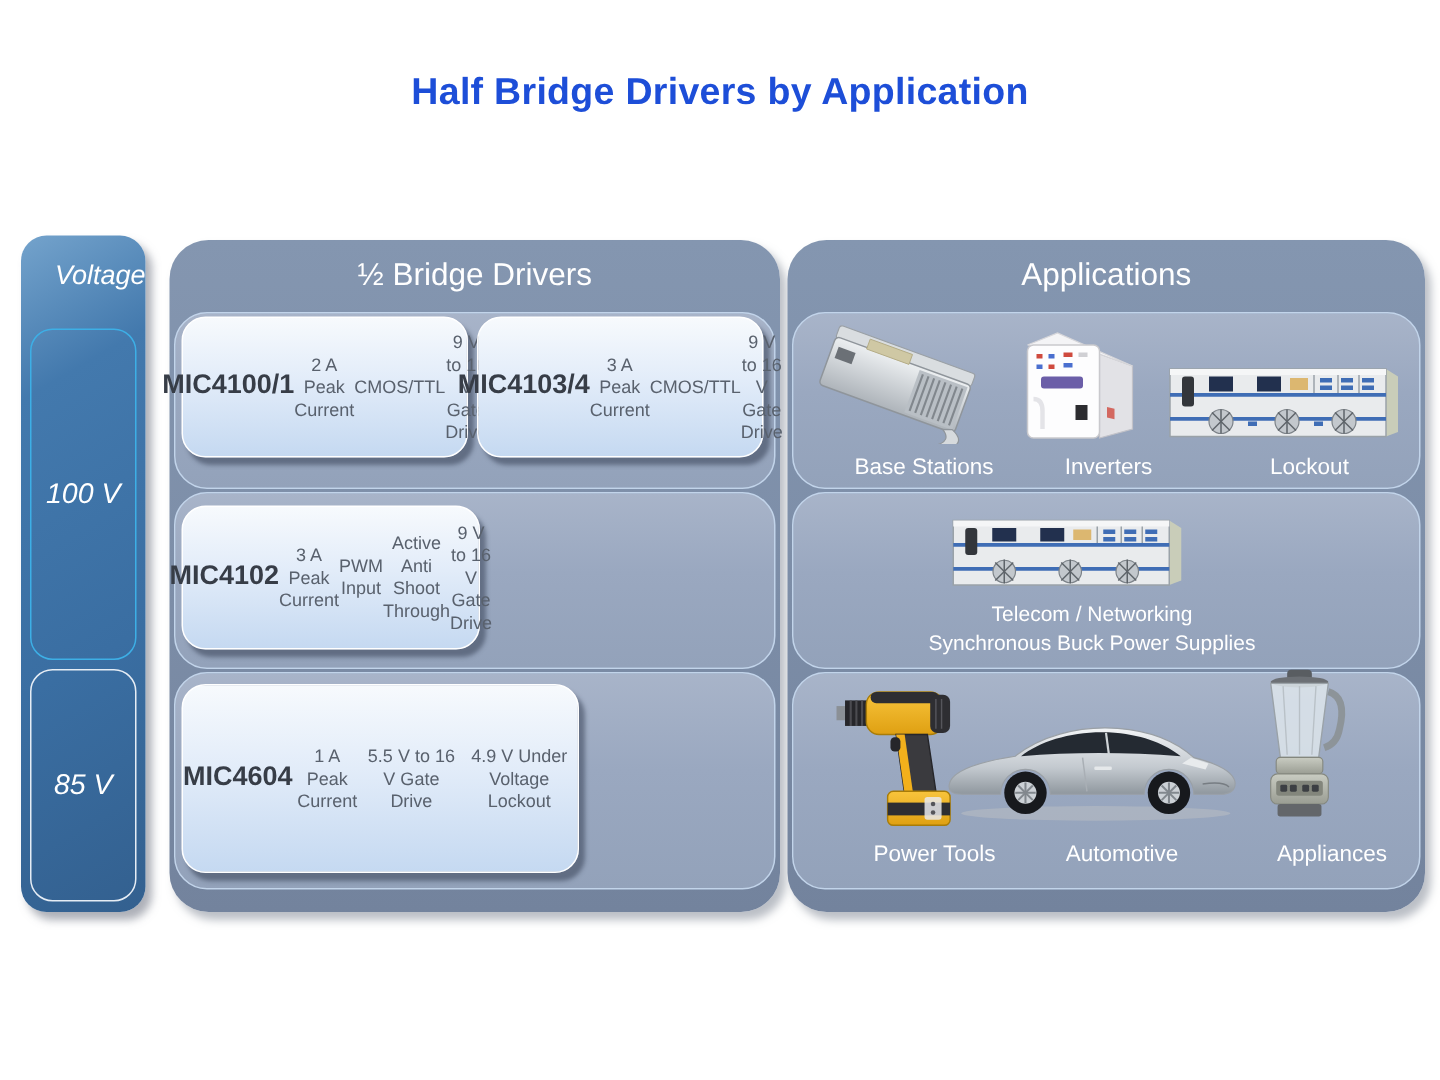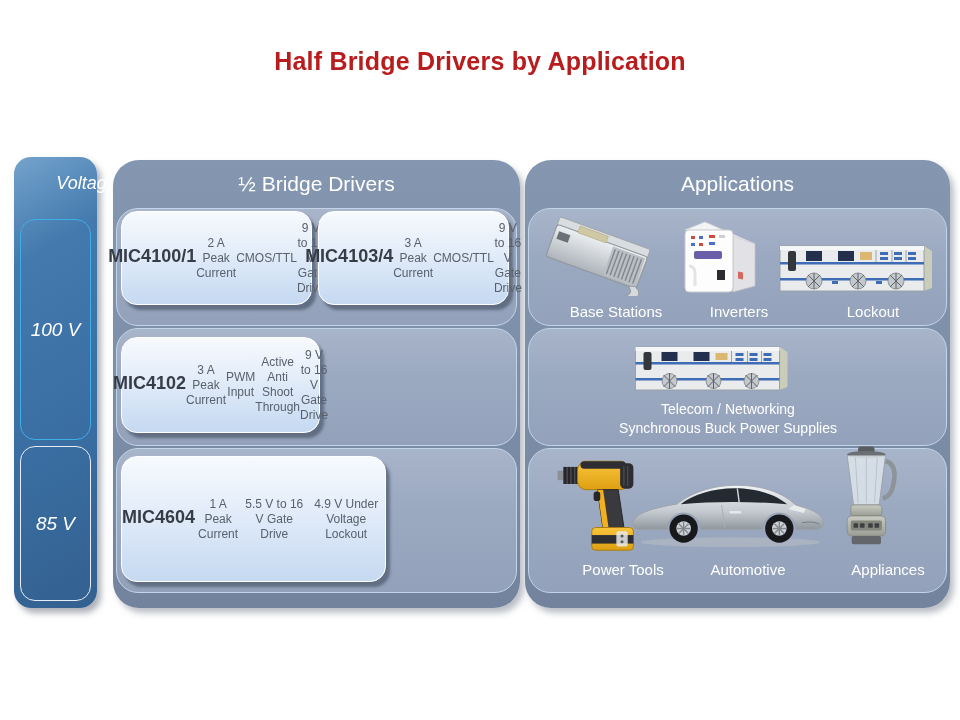--- a/index.html
+++ b/index.html
@@ -1,26 +1,26 @@
 <!DOCTYPE html>
 <html><head>
 <meta charset="utf-8">
 <style>
   html,body{margin:0;padding:0;background:#fff;}
   body{width:960px;height:720px;position:relative;font-family:"Liberation Sans",sans-serif;overflow:hidden;}
 
   .slide-title{position:absolute;left:0;top:47px;width:100%;text-align:center;
-    font-size:25px;font-weight:bold;color:#b91c1c;letter-spacing:.2px;}
+    font-size:25px;font-weight:bold;color:#1d4ed8;letter-spacing:.2px;}
 
   
   .voltage-col{position:absolute;left:14px;top:157px;width:83px;height:451px;border-radius:17px;
     background:linear-gradient(150deg,#74a3cc 0%,#4379ad 22%,#3a6ea2 62%,#33608f 100%);
     box-shadow:4px 5px 6px rgba(105,112,125,.55);}
-  .voltage-header{position:absolute;top:16px;left:0;width:100%;text-align:center;
-    color:#fff;font-style:italic;font-size:18px;padding-left:31px;}
+  .voltage-header{position:absolute;top:16px;left:0;width:100%;text-align:right;
+    color:#fff;font-style:italic;font-size:18px;}
   .voltage-box{position:absolute;left:6px;width:69px;border-radius:15px;display:flex;
     align-items:center;justify-content:center;color:#fff;font-style:italic;font-size:19px;}
   .voltage-box.v100{top:62px;height:219px;border:1.5px solid #3dafe6;justify-content:center;}
   .voltage-box.v85{top:289px;height:153px;border:1.5px solid #e6edf5;}
 
   
   .panel{position:absolute;top:160px;height:448px;border-radius:26px;
     background:linear-gradient(180deg,#8496b0 0%,#7c8da7 55%,#73839d 100%);
     box-shadow:4px 5px 6px rgba(120,128,142,.5);}
   .panel.drivers{left:113px;width:407px;}

